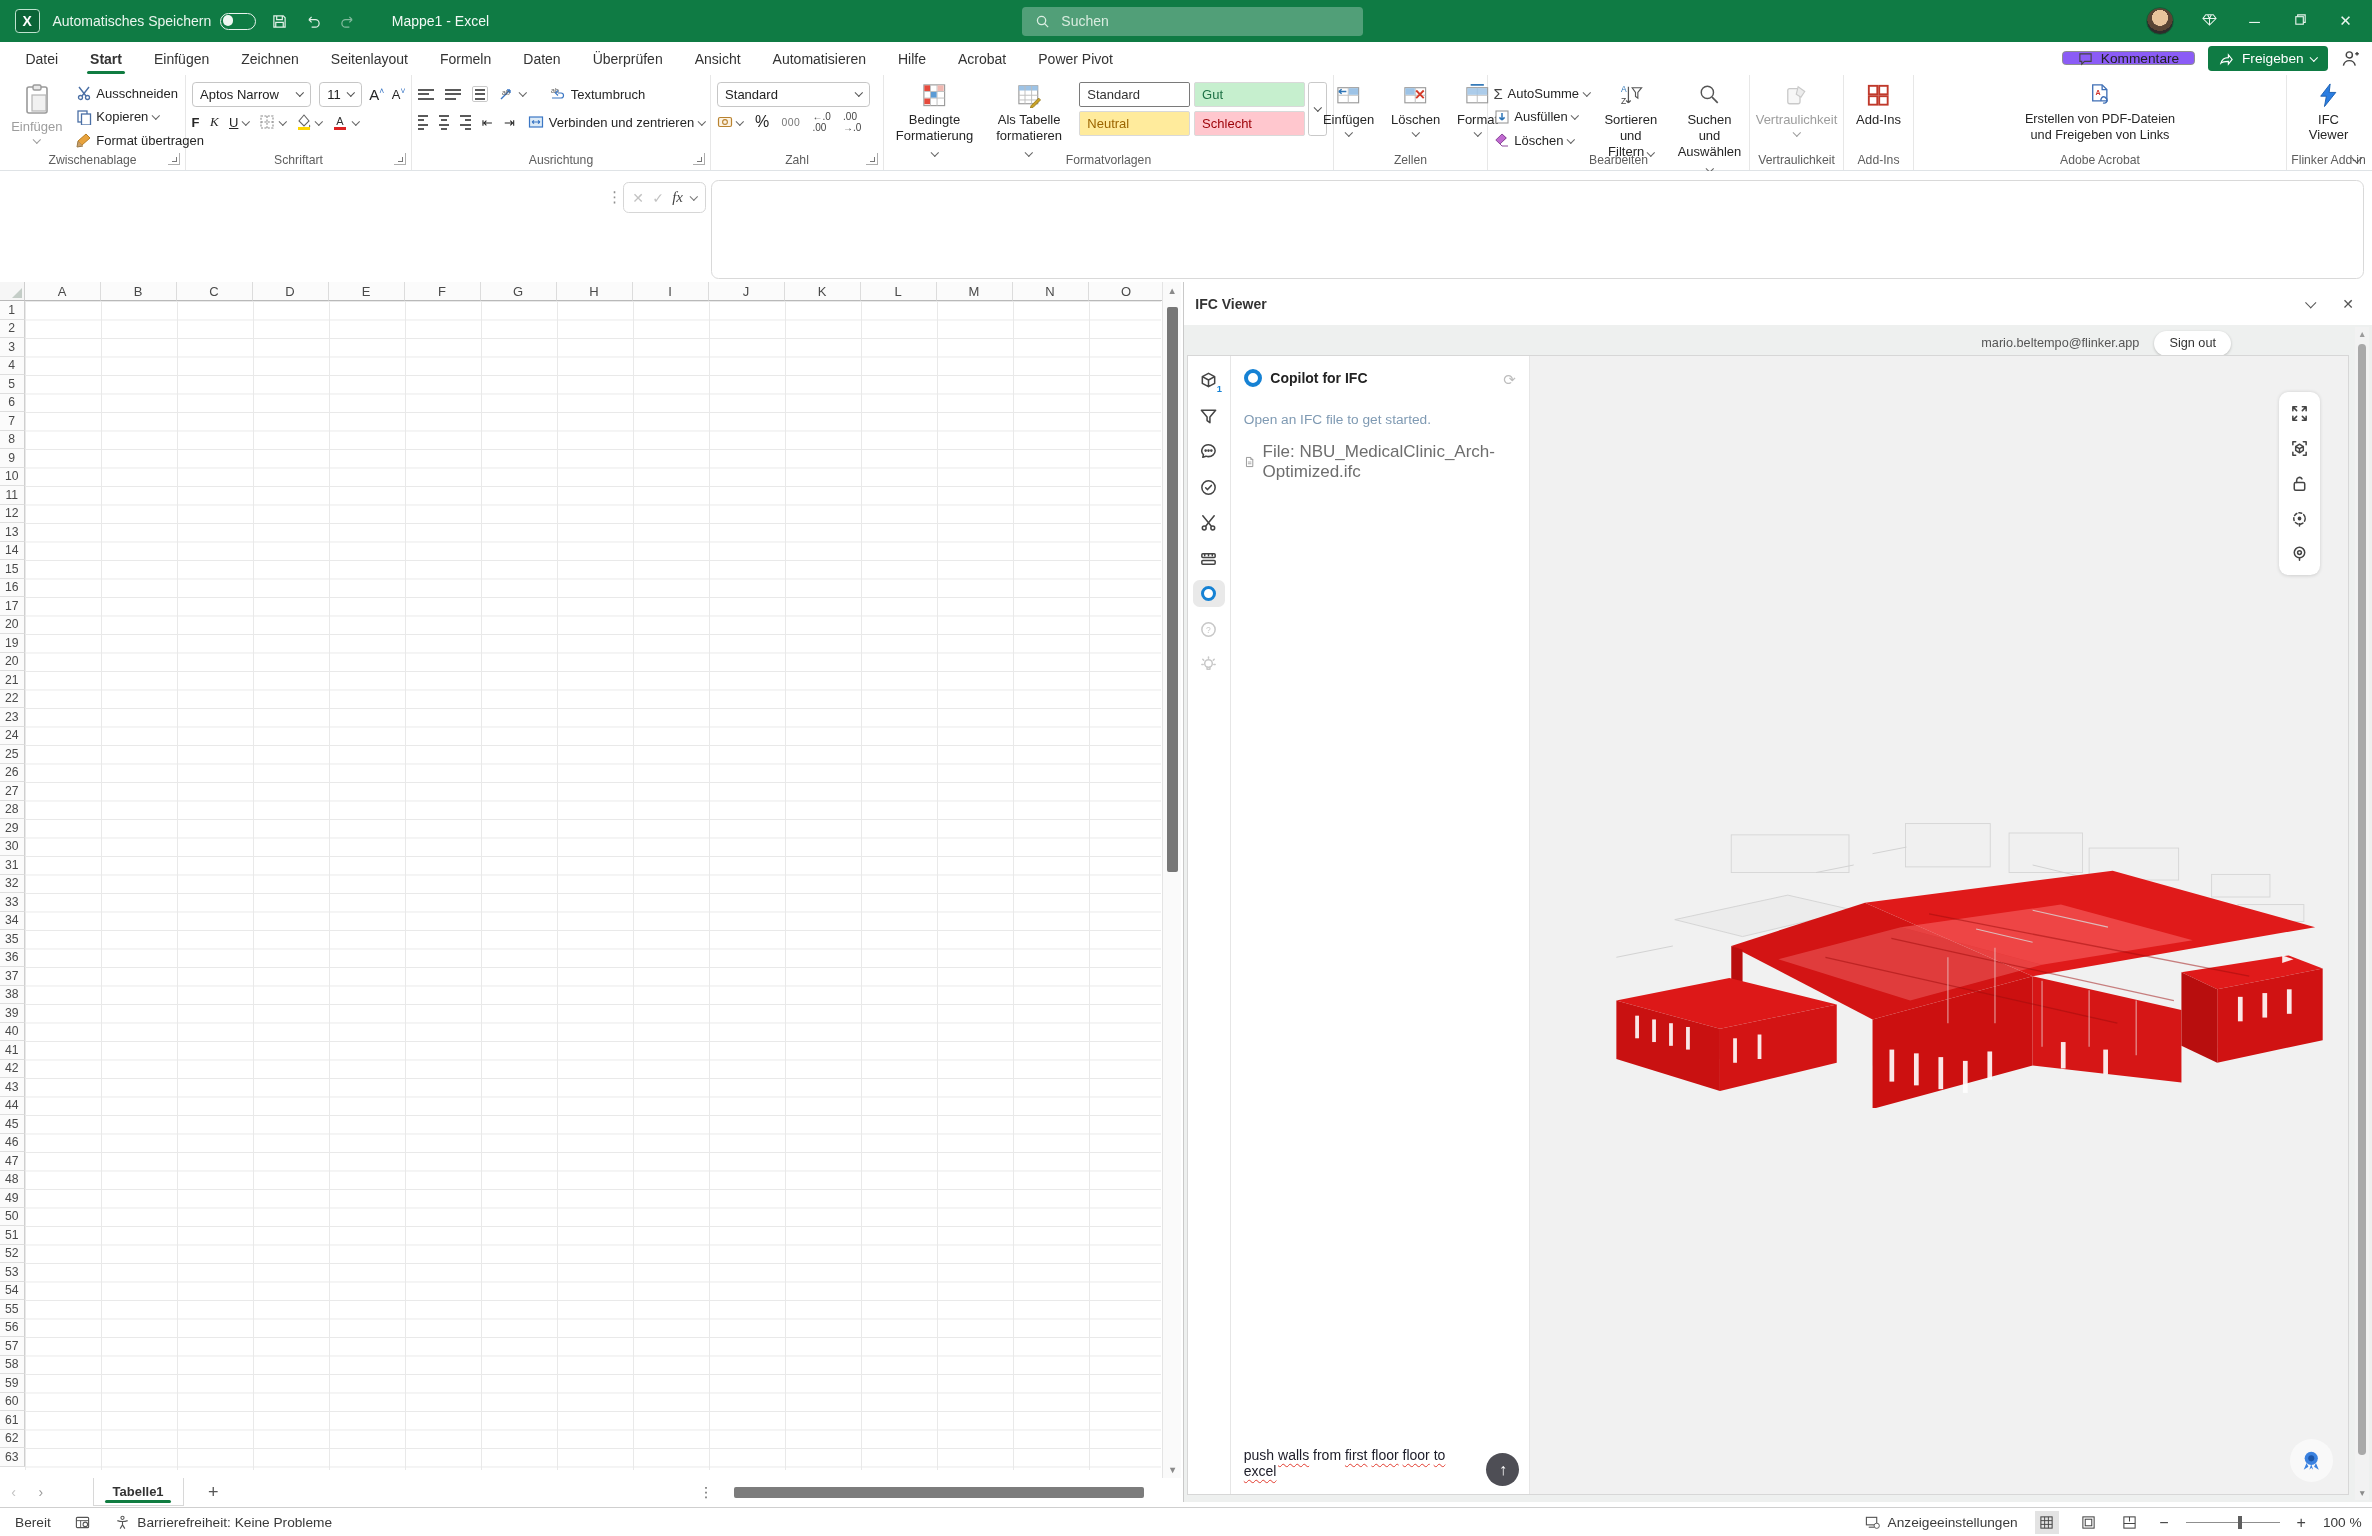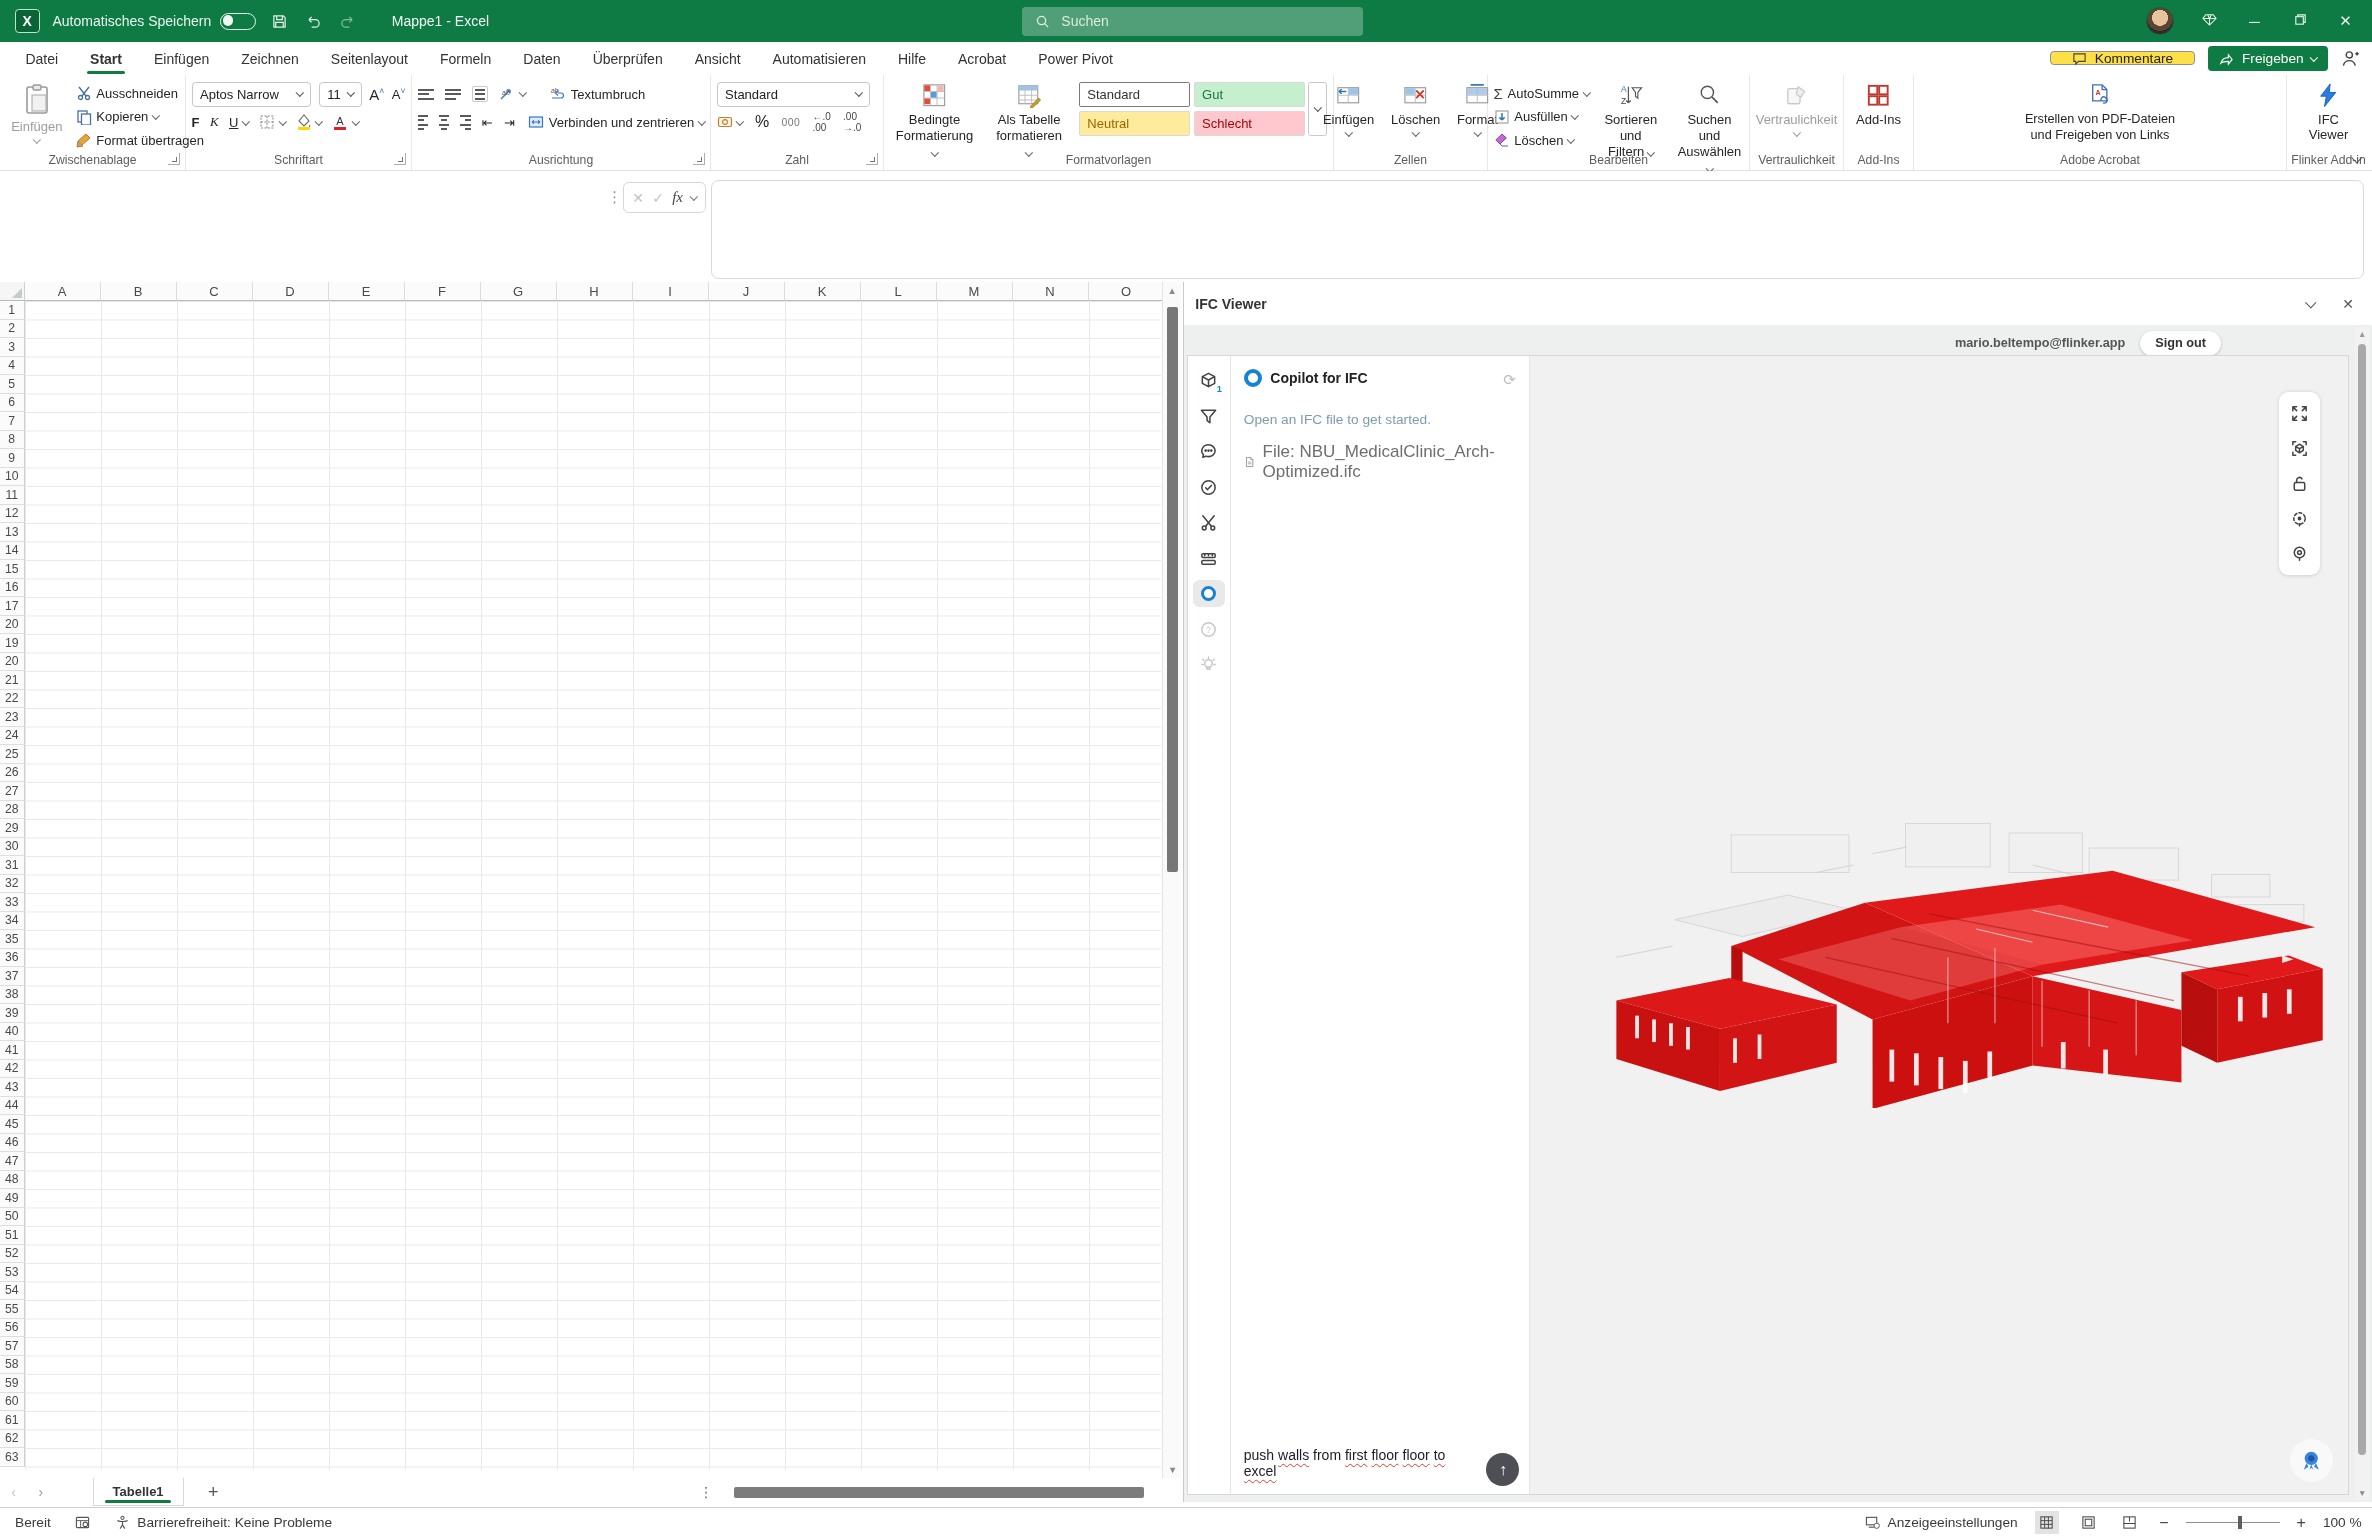--- a/index.html
+++ b/index.html
@@ -30,21 +30,21 @@
   .winctl { font-size:15px; color:#ecf6f0; width:21px; text-align:center; }
 
   
   #menubar { position:absolute; left:0; top:42px; width:2373px; height:33px; background:#fff; display:flex; align-items:center; }
   .menu-tabs { display:flex; align-items:center; padding-left:9.4px; }
   .mtab { position:relative; padding:0 16px; font-size:14px; color:#333; height:33px; display:flex; align-items:center; }
   .mtab.active { font-weight:bold; }
   .mtab.active:after { content:""; position:absolute; left:13px; right:13px; bottom:0.9px; height:2.8px; background:#107c41; border-radius:1.9px; }
   .menu-right { position:absolute; right:13px; top:3.8px; display:flex; align-items:center; gap:13px; }
   .btn-comments { display:flex; align-items:center; gap:7.5px; border:0.9px solid #8f8f8f; border-radius:3.8px; height:14px;
-                  padding:0 21px; font-size:13.7px; color:#222; background:#fde047; }
+                  padding:0 15px; font-size:13.7px; color:#222; background:#8b5cf6; }
   .btn-share { display:flex; align-items:center; gap:7.5px; border-radius:3.8px; height:25.4px; padding:0 11.3px;
                font-size:13.7px; color:#fff; background:#0f7b44; }
   .mini-svg { width:15px; height:15px; flex:none; }
 
   
   #ribbon { position:absolute; left:0; top:75px; width:2373px; height:96px; background:#fff; border-bottom:0.9px solid #dfe3e6; display:flex; }
   .rgroup { position:relative; border-right:0.9px solid #e7e7e7; padding:6.6px 5.6px 19px; flex:none; }
   .rgroup-label { position:absolute; left:0; right:0; bottom:2.8px; text-align:center; font-size:12.2px; color:#5d5d5d; }
   .launcher { position:absolute; right:4.7px; bottom:4.7px; width:12.2px; height:12.2px; border:0.9px solid #adadad; border-top:none; border-left:none; color:#777; }
   .launcher:before { content:""; position:absolute; right:1.9px; bottom:1.9px; width:4.7px; height:4.7px; border-right:1.3px solid #777; border-bottom:1.3px solid #777; }
@@ -118,21 +118,21 @@
   .viewico.active { background:#e3e3e3; }
   #zoom-slider { width:94px; height:1.9px; background:#8f8f8f; position:relative; }
   #zoom-slider .zthumb { position:absolute; left:52px; top:-5.6px; width:4.7px; height:13px; background:#5f5f5f; }
 
   
   #panel { position:absolute; left:1183px; top:282px; width:1190px; height:1220px; background:#fff; border-left:0.9px solid #c9c9c9; }
   #panel-header { height:43px; display:flex; align-items:center; padding:0 19px 0 11.3px; }
   #panel-title { font-size:14px; font-weight:bold; color:#333; }
   .ph-icons { margin-left:auto; display:flex; gap:28px; color:#555; align-items:center; }
   #panel-body { position:absolute; left:0; top:43px; right:0; bottom:0; background:#eef0ef; }
-  #account-row { position:absolute; top:5.6px; right:152px; display:flex; align-items:center; gap:15px;font-weight:bold; }
+  #account-row { position:absolute; top:5.6px; right:142px; display:flex; align-items:center; gap:15px; }
   #account-email { font-size:12.7px; color:#555; }
   #signout { background:#fff; border-radius:14px; padding:5.6px 15px; font-size:12.7px; color:#333; box-shadow:0 0.9px 2.8px rgba(0,0,0,.22); }
   #addin-card { position:absolute; left:2.8px; top:30px; right:24.5px; bottom:7.5px; background:#fff; border:0.9px solid #d7d7d7; display:flex; }
   #icon-strip { width:43px; border-right:0.9px solid #e6e6e6; display:flex; flex-direction:column; align-items:center; padding-top:11.3px; gap:8.5px; }
   .strip-ico { width:32px; height:27px; display:flex; align-items:center; justify-content:center; color:#2d2d2d; position:relative; }
   .strip-ico.sel { background:#e9e9e9; border-radius:6.6px; }
   .strip-ico .sub1 { position:absolute; right:2.8px; bottom:0; font-size:9.4px; color:#1682d4; font-weight:bold; }
   .dim { color:#c2c2c2; }
   #chat { width:299px; border-right:0.9px solid #e6e6e6; position:relative; background:#fff; }
   #chat-head { display:flex; align-items:center; gap:8.5px; padding:13px 11.3px 0 13px; }

